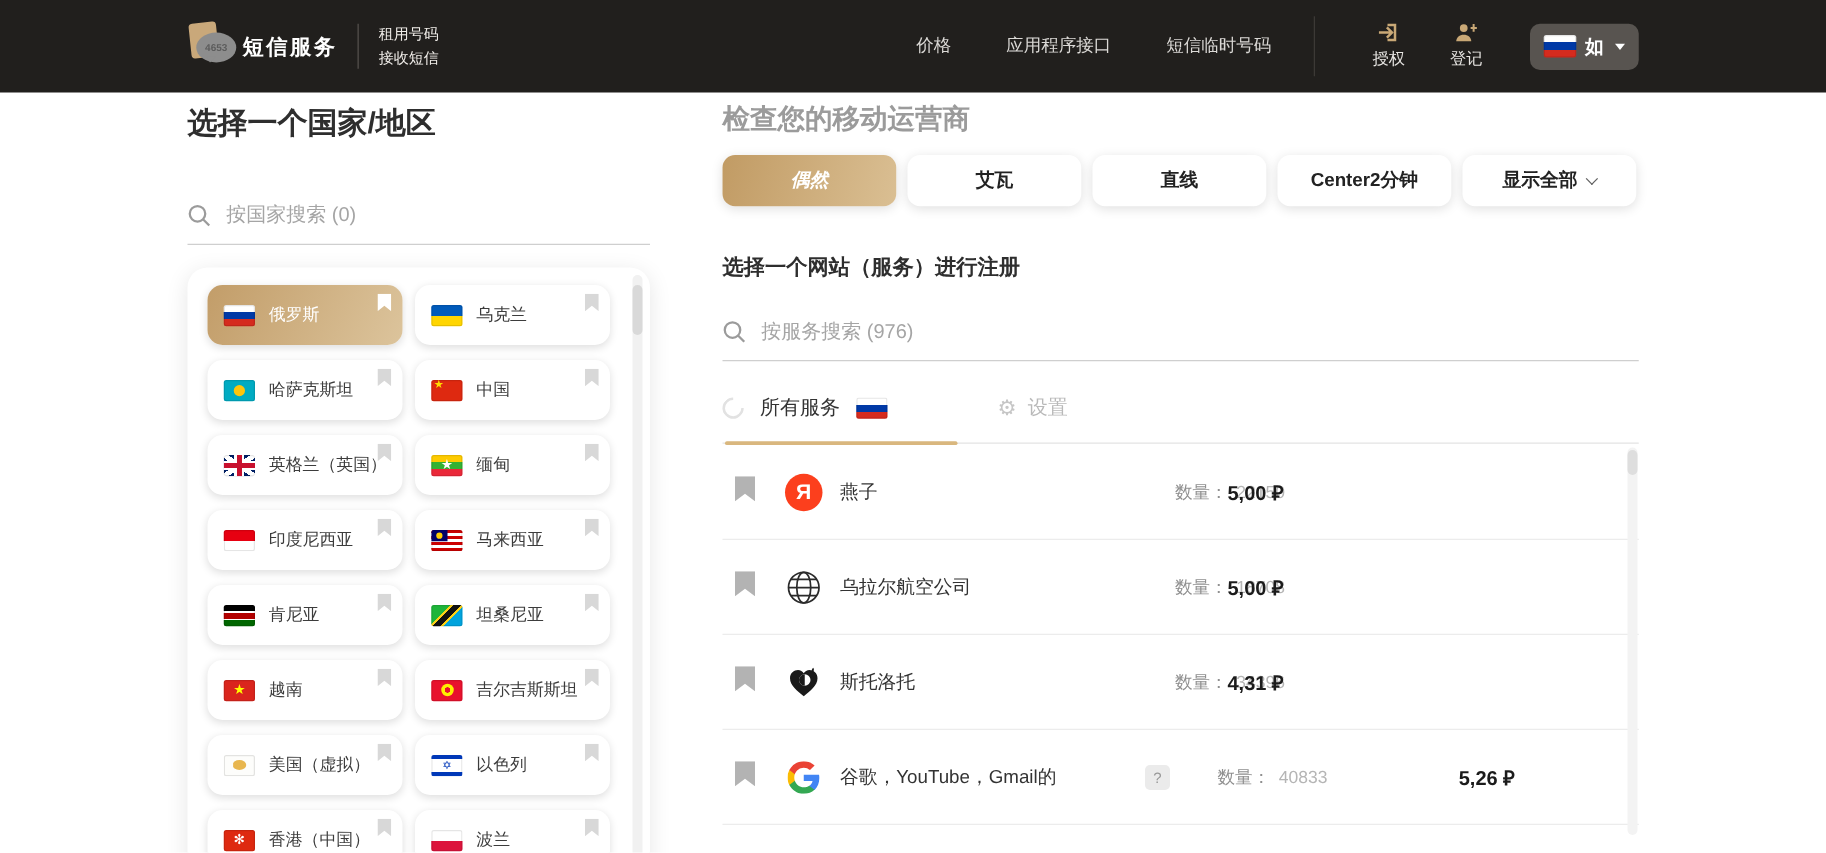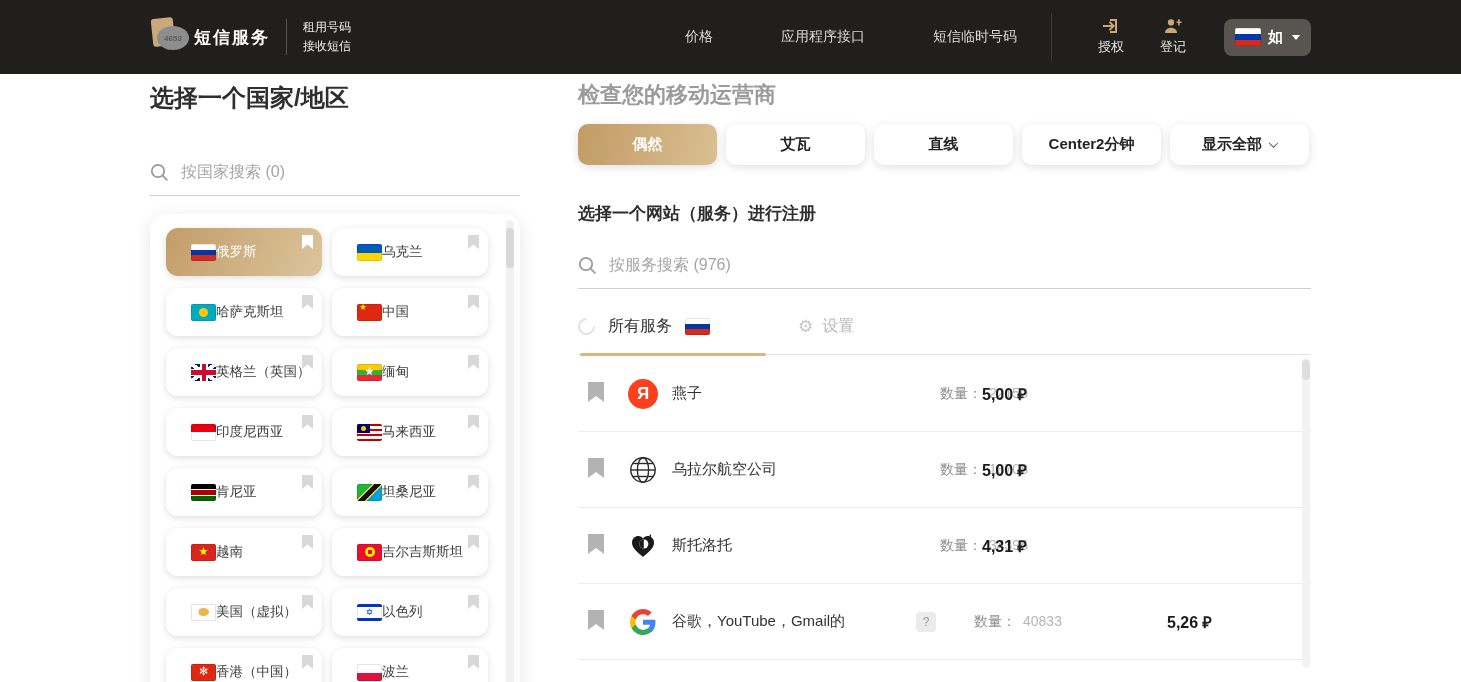--- a/index.html
+++ b/index.html
@@ -18,21 +18,21 @@
     background:#8d8d8d; border-radius:50%; display:flex; align-items:center;
     justify-content:center; font-size:8px; font-weight:bold; color:#5c5c5c; }
   .logo-bubble::after { content:''; position:absolute; left:8px; bottom:-5px;
     border:5px solid transparent; border-top-color:#8d8d8d; border-left-width:3px; }
   .logo-title { color:#fff; font-size:17px; font-weight:bold; letter-spacing:2px;
     margin-left:0; }
   .logo-sep { width:1px; height:36px; background:#55514d; margin:0 16px; }
   .tagline { color:#f0ede9; font-size:12px; line-height:1.55; }
 
   .topnav { display:flex; align-items:center; margin-left:auto; margin-right:150px; }
-  .nav-link { color:#dbd9d6; font-size:14px; margin-left:68px; cursor:pointer; white-space:nowrap; }
+  .nav-link { color:#dbd9d6; font-size:14px; margin-left:44px; cursor:pointer; white-space:nowrap; }
   .nav-div { width:1px; height:48px; background:#3c3936; margin:0 10px 0 34px; }
   .auth-item { display:flex; flex-direction:column; align-items:center; gap:4px;
     margin-left:36px; cursor:pointer; }
   .auth-item svg { display:block; }
   .auth-label { color:#e8e6e3; font-size:13px; }
   .lang-btn { display:flex; align-items:center; gap:7px; margin-left:38px;
     background:#585450; border-radius:8px; padding:9px 11px; cursor:pointer; }
   .lang-label { color:#fff; font-size:15px; font-weight:bold; }
   .lang-caret { width:0; height:0; border-left:4px solid transparent;
     border-right:4px solid transparent; border-top:5px solid #fff; margin-left:2px; }
@@ -89,41 +89,41 @@
   .h1 { font-size:24px; font-weight:600; color:#2e2e2e; margin-top:8px; }
   .search-row { display:flex; align-items:center; gap:12px; margin-top:48px;
     padding-bottom:12px; border-bottom:1px solid #cfcfcf; }
   .search-ph { font-size:16px; color:#a5a5a5; }
   .country-card { position:relative; margin-top:18px; height:492px; background:#fff;
     border-radius:16px; box-shadow:0 4px 18px rgba(0,0,0,.10); overflow:hidden; }
   .country-grid { display:grid; grid-template-columns:156px 156px; column-gap:10px;
     row-gap:12px; padding:14px 30px 14px 16px; }
   .country-cell { position:relative; height:48px; background:#fff; border-radius:12px;
     box-shadow:0 2px 7px rgba(0,0,0,.13); display:flex; align-items:center;
-    padding-left:25px; cursor:pointer; }
+    padding-left:13px; gap:11px; cursor:pointer; }
   .country-cell .cname { font-size:13.5px; color:#3c3c3c; white-space:nowrap; }
   .country-cell.selected { background:linear-gradient(115deg,#c29d69,#dcc49c); }
   .country-cell.selected .cname { color:#fff; }
   .cbm { position:absolute; top:7px; right:9px; }
   .cbm svg path { fill:#d8d8d8; }
   .country-cell.selected .cbm svg path { fill:#fff; }
   .scroll-track { position:absolute; top:6px; right:6px; bottom:6px; width:8px;
     background:#f1f1f1; border-radius:4px; }
   .scroll-thumb { position:absolute; top:8px; left:0; width:8px; height:40px;
     background:#d9d9d9; border-radius:4px; }
 
   
   .right-panel { position:absolute; left:578px; top:74px; width:733px; }
   .h2-gray { font-size:22px; font-weight:600; color:#9b9b9b; margin-top:6px; }
   .op-row { display:flex; gap:9px; margin-top:14px; }
   .op-btn { width:139px; height:41px; border-radius:10px; background:#fff;
     box-shadow:0 2px 9px rgba(0,0,0,.13); display:flex; align-items:center;
     justify-content:center; gap:8px; font-size:15px; font-weight:bold; color:#222;
     cursor:pointer; }
-  .op-btn.selected { background:linear-gradient(105deg,#c19b64,#dabf93); color:#fff; }
+  .op-btn.selected { background:linear-gradient(105deg,#c19b64,#dabf93); color:#fff;font-style:italic; }
   .op-caret { width:7px; height:7px; border-right:1.8px solid #5f5f5f;
     border-bottom:1.8px solid #5f5f5f; transform:rotate(45deg) translate(-1px,-1px); }
   .h2-dark { font-size:17px; font-weight:600; color:#2e2e2e; margin-top:37px; }
   .svc-search { display:flex; align-items:center; gap:12px; margin-top:30px;
     padding-bottom:12px; border-bottom:1px solid #cfcfcf; }
   .tabs-row { display:flex; align-items:center; margin-top:22px; height:30px; }
   .spinner { width:17px; height:17px; border:2px solid #e2e2e2; border-right-color:transparent;
     border-radius:50%; transform:rotate(-45deg); flex:none; }
   .tab-all { display:flex; align-items:center; gap:13px; cursor:pointer; }
   .tab-all-label { font-size:16px; font-weight:500; color:#333; margin-left:13px; }

